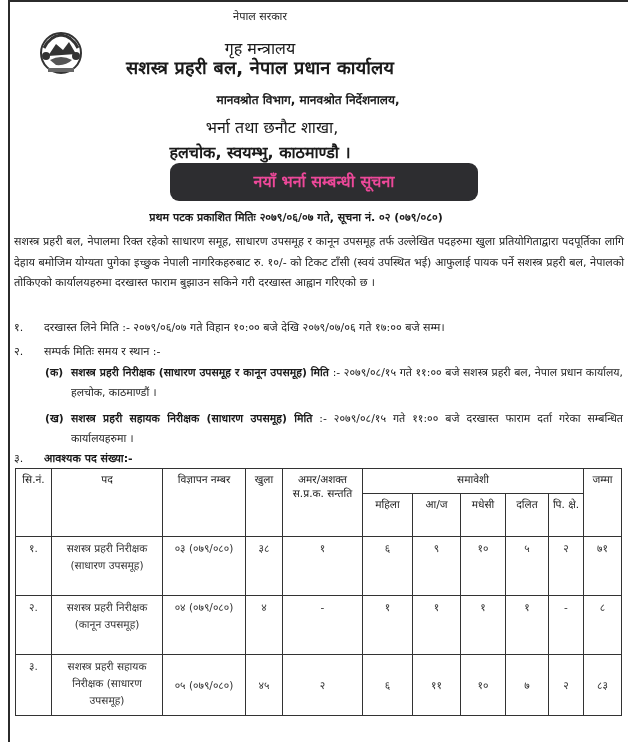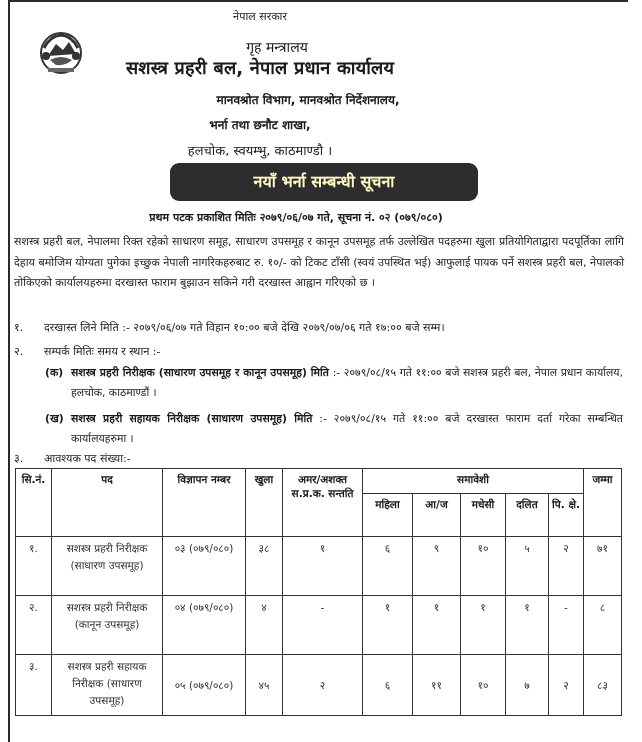--- a/index.html
+++ b/index.html
@@ -3,40 +3,40 @@
 <meta charset="utf-8">
 <style>
   html, body { margin:0; padding:0; background:#fff; }
   body { width:642px; height:742px; position:relative; overflow:hidden;
          font-family:"DejaVu Sans", sans-serif; color:#1a1a1a; }
   .frame-top { position:absolute; left:9px; top:0; width:619px; height:2px; background:#2b2b2b; }
   .frame-left { position:absolute; left:8px; top:0; width:2px; height:742px; background:#2b2b2b; }
   .logo { position:absolute; left:36px; top:28px; width:50px; height:50px; }
   .hdr { position:absolute; left:0; width:520px; text-align:center; white-space:nowrap; }
   .h-gov { top:8px; font-size:11px; }
-  .h-min { top:37px; font-size:14px;margin-left:17px; }
+  .h-min { top:37px; font-size:16px; }
   .h-office { top:55px; font-size:18px; font-weight:bold; letter-spacing:0.2px; }
   .h-dept { top:91px; font-size:12px; font-weight:bold;padding-left:48px; }
-  .h-branch { top:116px; font-size:12px; font-weight:bold; }
-  .h-addr { top:141px; font-size:13px; font-weight:normal; }
+  .h-branch { top:116px; font-size:16px; font-weight:normal;margin-left:12px; }
+  .h-addr { top:141px; font-size:16px; font-weight:bold; }
   .banner { position:absolute; left:170px; top:163px; width:308px; height:38px; background:#2d2d30;
-            border-radius:9px; color:#fef9c3; font-size:16px; font-weight:bold; text-align:center; line-height:38px; }
+            border-radius:9px; color:#ec4899; font-size:16px; font-weight:bold; text-align:center; line-height:38px; }
   .pubdate { position:absolute; left:0; width:592px; top:209px; text-align:center; font-size:11px; font-weight:bold; }
   .para { position:absolute; left:14px; top:232px; width:610px; font-size:11px; line-height:20.5px; text-align:justify; }
   .item { position:absolute; left:14px; font-size:11px; }
   .item .num { position:absolute; left:0; width:25px; }
   .item .txt { position:absolute; left:30px; white-space:nowrap; }
   .sub { position:absolute; left:45px; width:578px; font-size:10.8px; line-height:20px; }
   .sub .lbl { position:absolute; left:0; font-weight:bold; }
   .sub .body { position:absolute; left:26px; width:552px; text-align:justify; }
   .sub b { font-weight:bold; }
   table.posts { position:absolute; left:15px; top:468px; width:606px; border-collapse:collapse;
                 font-size:10.5px; table-layout:fixed; }
   table.posts th, table.posts td { border:1px solid #333; text-align:center; vertical-align:top; padding:3px 2px; }
-  table.posts th { font-weight:bold;text-align:center; }
+  table.posts th { font-weight:normal;text-align:center; }
   table.posts td { font-weight:normal; color:#333; line-height:17px; }
   .r-head1 th { height:18px; }
   .r-head2 th { height:36px;margin-left:26px; }
   .r1 td { height:52px; }
   .r2 td { height:52px; }
   .r3 td { height:54px; }
   .r3 td.mid { vertical-align:middle;margin-left:12px; }
   .emblem-ring { fill:none; stroke:#333; stroke-width:2; }
 </style>
 </head>
@@ -81,21 +81,21 @@
   <span class="lbl">(क)</span>
   <div class="body"><b>सशस्त्र प्रहरी निरीक्षक (साधारण उपसमूह र कानून उपसमूह) मिति</b><span> :- २०७९/०८/१५ गते ११:०० बजे सशस्त्र प्रहरी बल, नेपाल प्रधान कार्यालय, हलचोक, काठमाण्डौं ।</span></div>
 </div>
 <div class="sub" style="top:409px; height:42px;">
   <span class="lbl">(ख)</span>
   <div class="body"><b>सशस्त्र प्रहरी सहायक निरीक्षक (साधारण उपसमूह) मिति</b><span> :- २०७९/०८/१५ गते ११:०० बजे दरखास्त फाराम दर्ता गरेका सम्बन्धित कार्यालयहरुमा ।</span></div>
 </div>
 
 <div class="item" style="top:450px;">
   <span class="num">३.</span>
-  <span class="txt" style="font-weight:normal;">आवश्यक पद संख्या:-</span>
+  <span class="txt" style="font-weight:bold;">आवश्यक पद संख्या:-</span>
 </div>
 
 <table class="posts">
   <colgroup>
     <col style="width:36px">
       <col style="width:111px">
       <col style="width:83px">
       <col style="width:37px">
     <col style="width:80px">
       <col style="width:50px">

